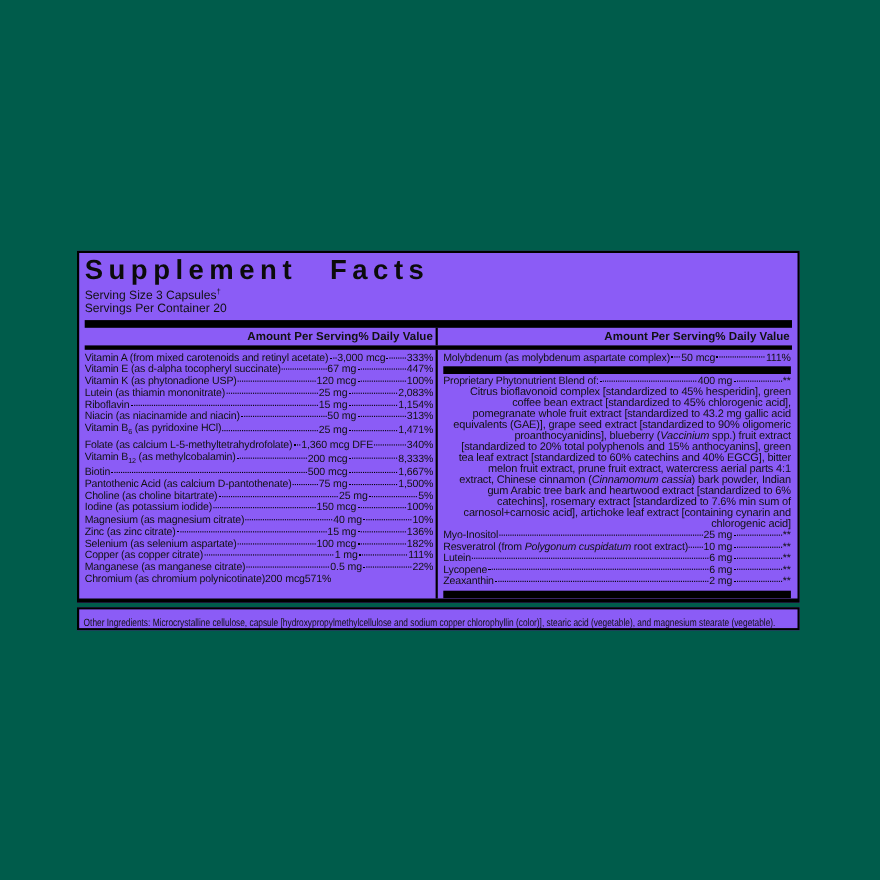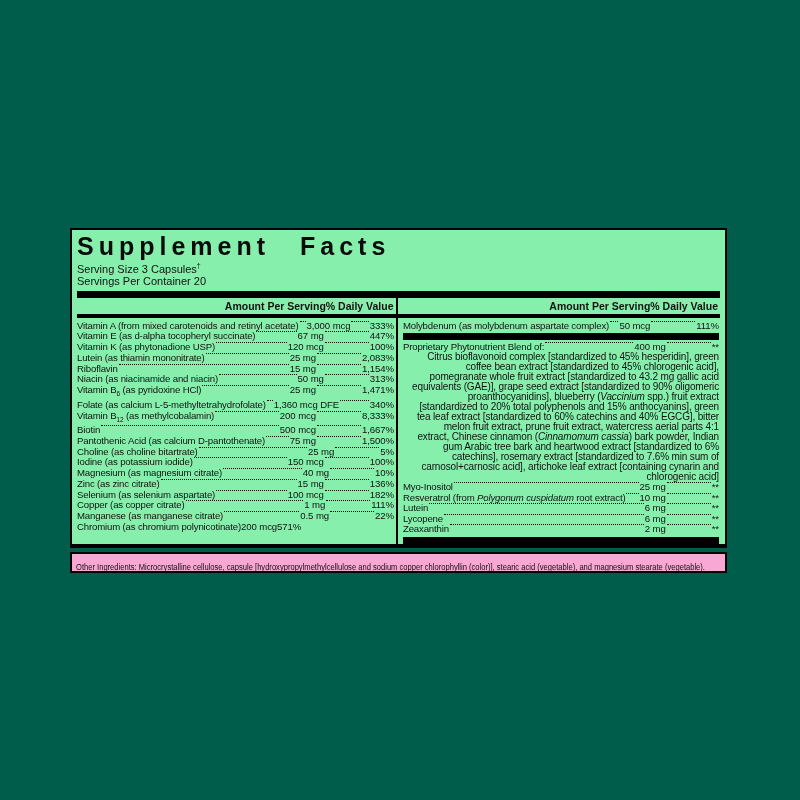--- a/index.html
+++ b/index.html
@@ -6,57 +6,57 @@
   body{
     width:800px;height:800px;
     background:#005C4B;
     font-family:"Liberation Sans","DejaVu Sans",sans-serif;
     position:relative;
     -webkit-font-smoothing:antialiased;
   }
   .stage{position:absolute;inset:0;}
   .panel{
     position:absolute;left:70px;top:228px;width:657px;height:320px;
-    background:#86efac;border:2px solid #000;border-bottom-width:4px;
+    background:#8b5cf6;border:2px solid #000;border-bottom-width:4px;
     box-sizing:border-box;padding:2px 5px 0 5px;overflow:hidden;color:#111;
   }
   .title{
     font-size:25px;font-weight:bold;letter-spacing:5px;word-spacing:18px;
     color:#0b0b0b;line-height:28px;white-space:nowrap;
   }
   .serving-line{font-size:11px;line-height:12.5px;color:#111;}
   .serving-line sup{font-size:7px;}
   .hbar{height:7px;background:#000;margin:3px 0 0 0;}
   .hbar.mid{margin:2px 0;}
   .colhead{display:flex;border-bottom:4px solid #000;}
   .colhead .half{
     flex:1;display:flex;justify-content:flex-end;
     font-weight:bold;font-size:10.5px;line-height:14px;padding:1px 2px 1px 1px;
   }
   .colhead .half.rhalf{border-left:2px solid #000;padding-left:5px;}
   .cols{display:flex;height:234px;}
   .col{box-sizing:border-box;padding-top:3px;}
   .col.left{width:49.6%;padding-right:2px;}
   .col.right{width:50.4%;border-left:2px solid #000;padding-left:5px;padding-right:1px;}
-  .nrow{display:flex;align-items:flex-start;font-size:9.6px;line-height:10.75px;white-space:nowrap;}
+  .nrow{display:flex;align-items:center;font-size:9.6px;line-height:10.75px;white-space:nowrap;}
   .col.right .nrow{line-height:10.4px;}
   .nm{letter-spacing:-0.15px;}
   .nm sub{font-size:6.5px;}
   .ld{flex:1 1 auto;min-width:6px;border-bottom:1.6px dotted #000;margin:0 1px 2px 1px;}
   .ld2{flex:0 1 44px;min-width:8px;}
   .amt,.dv{letter-spacing:-0.1px;}
   .dv{text-align:right;}
   .blend-desc{
     font-size:10px;line-height:10px;letter-spacing:-0.15px;
     padding-left:8px;color:#111;text-align:right;
   }
   .dv-note{font-size:10px;font-weight:bold;line-height:12px;padding-top:2px;}
   .other-box{
     position:absolute;left:70px;top:552px;width:657px;height:21px;
-    background:#f9a8d4;border:2px solid #000;box-sizing:border-box;
+    background:#8b5cf6;border:2px solid #000;box-sizing:border-box;
     padding:2px 4px;overflow:hidden;
   }
   .other-box .inner{
     display:inline-block;font-size:9.6px;line-height:13px;white-space:nowrap;
     transform:scaleX(0.79);transform-origin:0 50%;color:#111;
   }
   .bottom-footnote{
     position:absolute;left:72px;top:578px;font-size:10px;color:#B7CCC3;
     letter-spacing:0.1px;
   }

